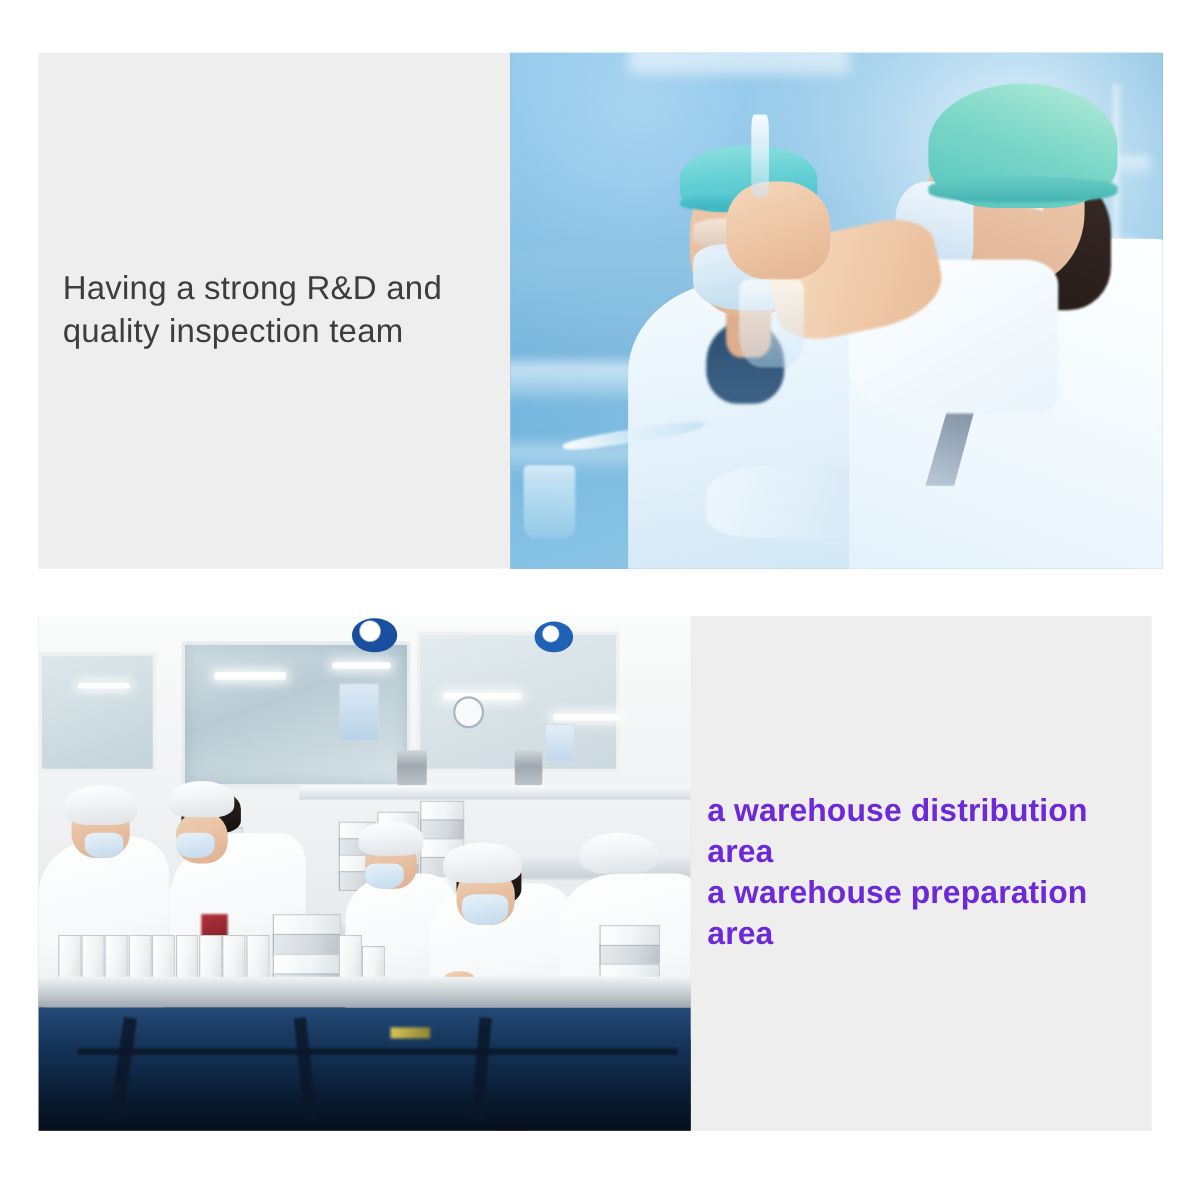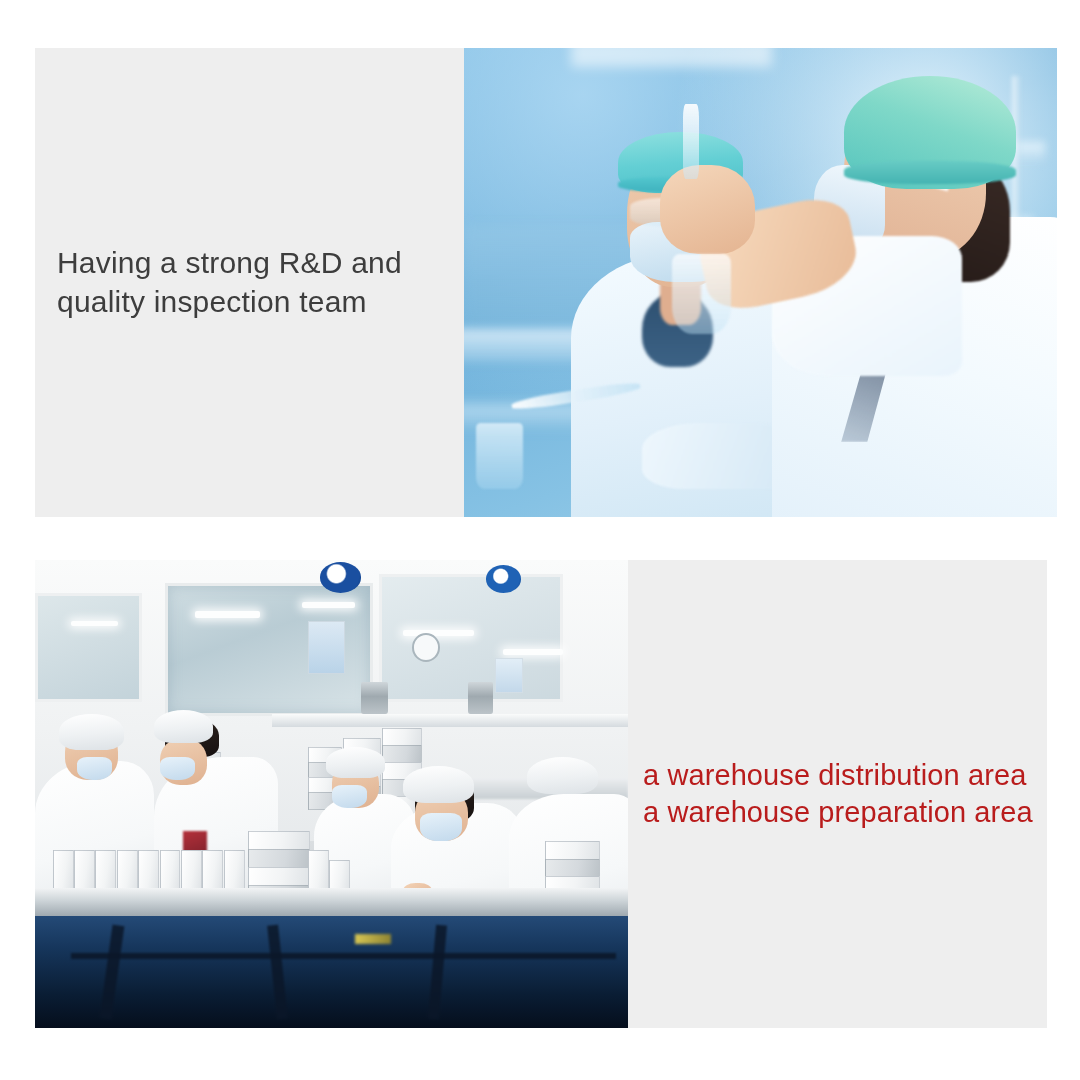--- a/index.html
+++ b/index.html
@@ -70,25 +70,25 @@
   .caption-panel-right {
     width: 419px;
     height: 100%;
     background: #eeeeee;
     display: flex;
     align-items: center;
     box-sizing: border-box;
     padding-left: 15px;
   }
   .caption-text-right {
-    color: #b91c1c;
+    color: #6d28d9;
     font-size: 29px;
     line-height: 1.29;
     letter-spacing: 0.1px;
-    font-weight: 400;
+    font-weight: 700;
     white-space: pre-line;
   }
 
   
   .lab-bg {
     position: absolute;
     inset: 0;
     background:
       radial-gradient(circle at 78% 18%, rgba(235,248,255,0.95) 0%, rgba(235,248,255,0) 42%),
       radial-gradient(circle at 20% 10%, rgba(180,220,245,0.8) 0%, rgba(180,220,245,0) 50%),

